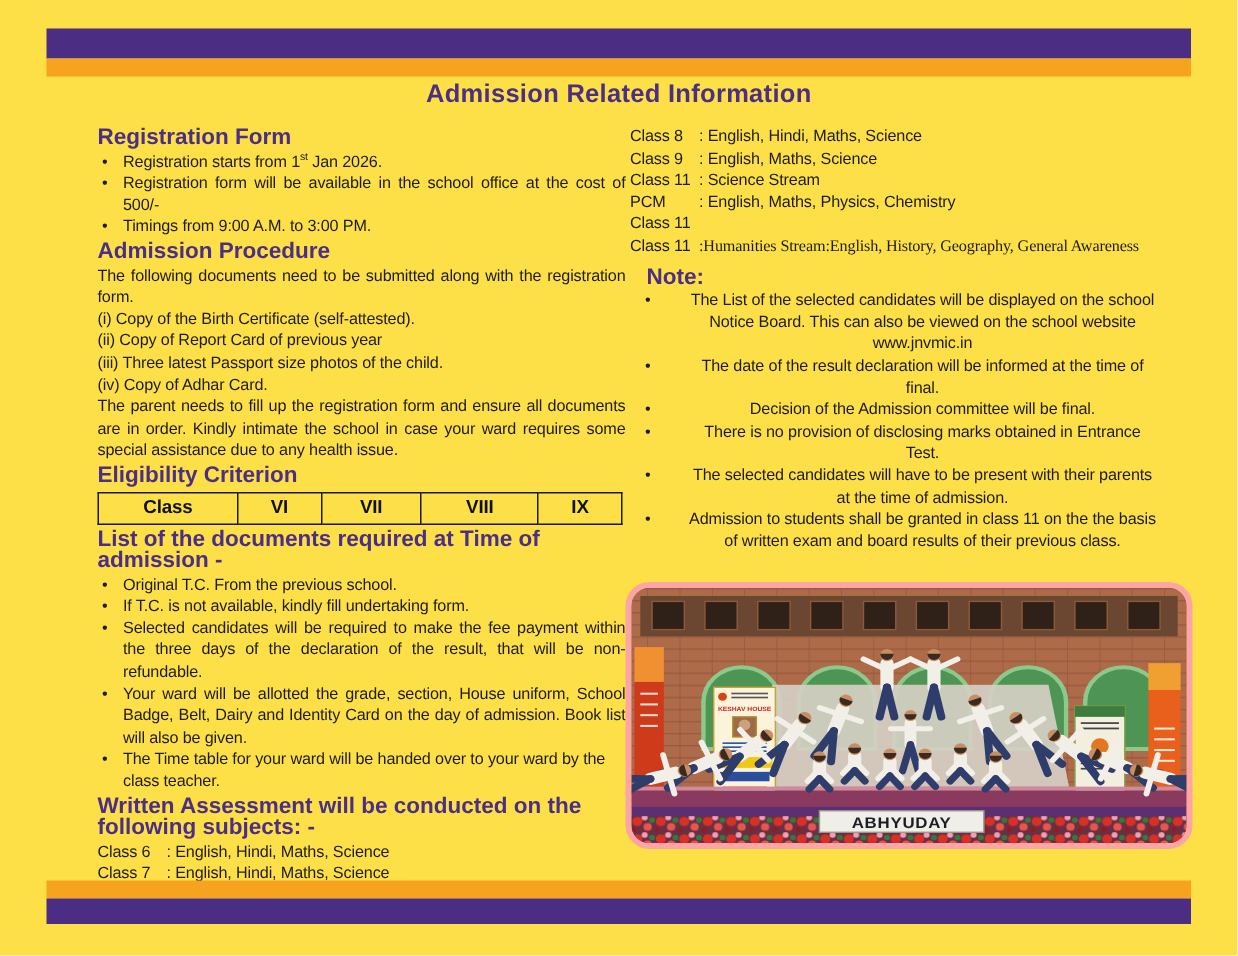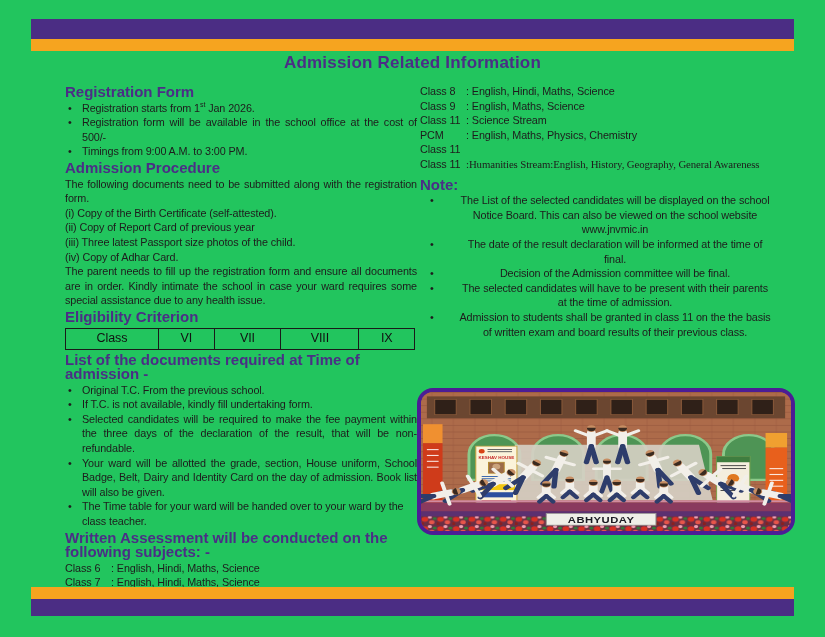--- a/index.html
+++ b/index.html
@@ -1,17 +1,17 @@
 <!DOCTYPE html>
 <html><head>
 <meta charset="utf-8">
 <style>
   html,body{margin:0;padding:0;background:#ffffff;}
   #page{
-    position:relative; width:825px; height:637px; background:#22c55e;
+    position:relative; width:825px; height:637px; background:#fde047;
     font-family:"Liberation Sans", sans-serif; color:#1e1b1c; overflow:hidden;
   }
   .bar{position:absolute; left:31px; width:763px;}
   .bar.top-purple{top:19px; height:20px; background:#4b2d84;}
   .bar.top-orange{top:39px; height:12px; background:#f6a41f;}
   .bar.bot-orange{top:587px; height:12px; background:#f6a41f;}
   .bar.bot-purple{top:599px; height:17px; background:#4b2d84;}
 
   .page-title{
     position:absolute; top:53px; left:0; width:825px; text-align:center;
@@ -30,34 +30,34 @@
   ul.bul li{position:relative; padding-left:17px; margin:0;}
   ul.bul li::before{content:"\2022"; position:absolute; left:3px; top:0;}
 
   ul.bul.wide li{padding-left:38px;text-align:center;}
   ul.bul.wide li::before{left:10px;}
 
   sup{font-size:7px; line-height:0;}
 
   table.elig{
     border-collapse:collapse; margin:3px 0 3px 0; width:350px;
-    font-size:12.5px; font-weight:normal; color:#111;
+    font-size:12.5px; font-weight:bold; color:#111;
   }
   table.elig td{
     border:1.8px solid #1a1a1a; text-align:center; padding:1px 2px; height:18px;
   }
   table.elig td.first{width:88px;}
 
   .kv{display:flex;}
   .kv .lbl{flex:0 0 46px;}
   .kv .txt{flex:1;}
 
   .photo{
-    position:absolute; left:417px; top:388px; width:378px; height:147px;
-    border:4px solid #4c1d95; border-radius:16px; overflow:hidden; box-sizing:border-box;
+    position:absolute; left:417px; top:388px; width:378px; height:178px;
+    border:4px solid #fca5a5; border-radius:16px; overflow:hidden; box-sizing:border-box;
     background:#a86a4c;
     text-align:right;
   }
   .photo svg{display:block; width:100%; height:100%;}
 </style>
 </head>
 <body>
 
 <div id="page">
 
@@ -135,25 +135,26 @@
       <span class="txt">: English, Maths, Physics, Chemistry</span>
     </div>
     <div class="kv">
       <span class="lbl">Class 11</span>
     </div>
     <div class="kv">
       <span class="lbl">Class 11</span>
       <span class="txt" style="max-width:300px;font-family:Liberation Serif, serif;">:Humanities Stream:English, History, Geography, General Awareness</span>
     </div>
 
-    <div class="sec-h" style="margin-top:6px;">Note:</div>
+    <div class="sec-h" style="margin-top:6px;margin-left:11px;">Note:</div>
     <ul class="bul wide" style="width:352px;">
       <li>The List of the selected candidates will be displayed on the school Notice Board. This can also be viewed on the school website www.jnvmic.in</li>
       <li>The date of the result declaration will be informed at the time of final.</li>
       <li>Decision of the Admission committee will be final.</li>
+      <li>There is no provision of disclosing marks obtained in Entrance Test.</li>
       <li>The selected candidates will have to be present with their parents at the time of admission.</li>
       <li>Admission to students shall be granted in class 11 on the the basis of written exam and board results of their previous class.</li>
     </ul>
   </div>
 
   <div class="photo">
     <svg viewBox="0 0 378 190" preserveAspectRatio="none">
       <defs>
         <pattern id="bricks" width="22" height="9" patternUnits="userSpaceOnUse">
           <rect width="22" height="9" fill="#ad6b4a"></rect>

